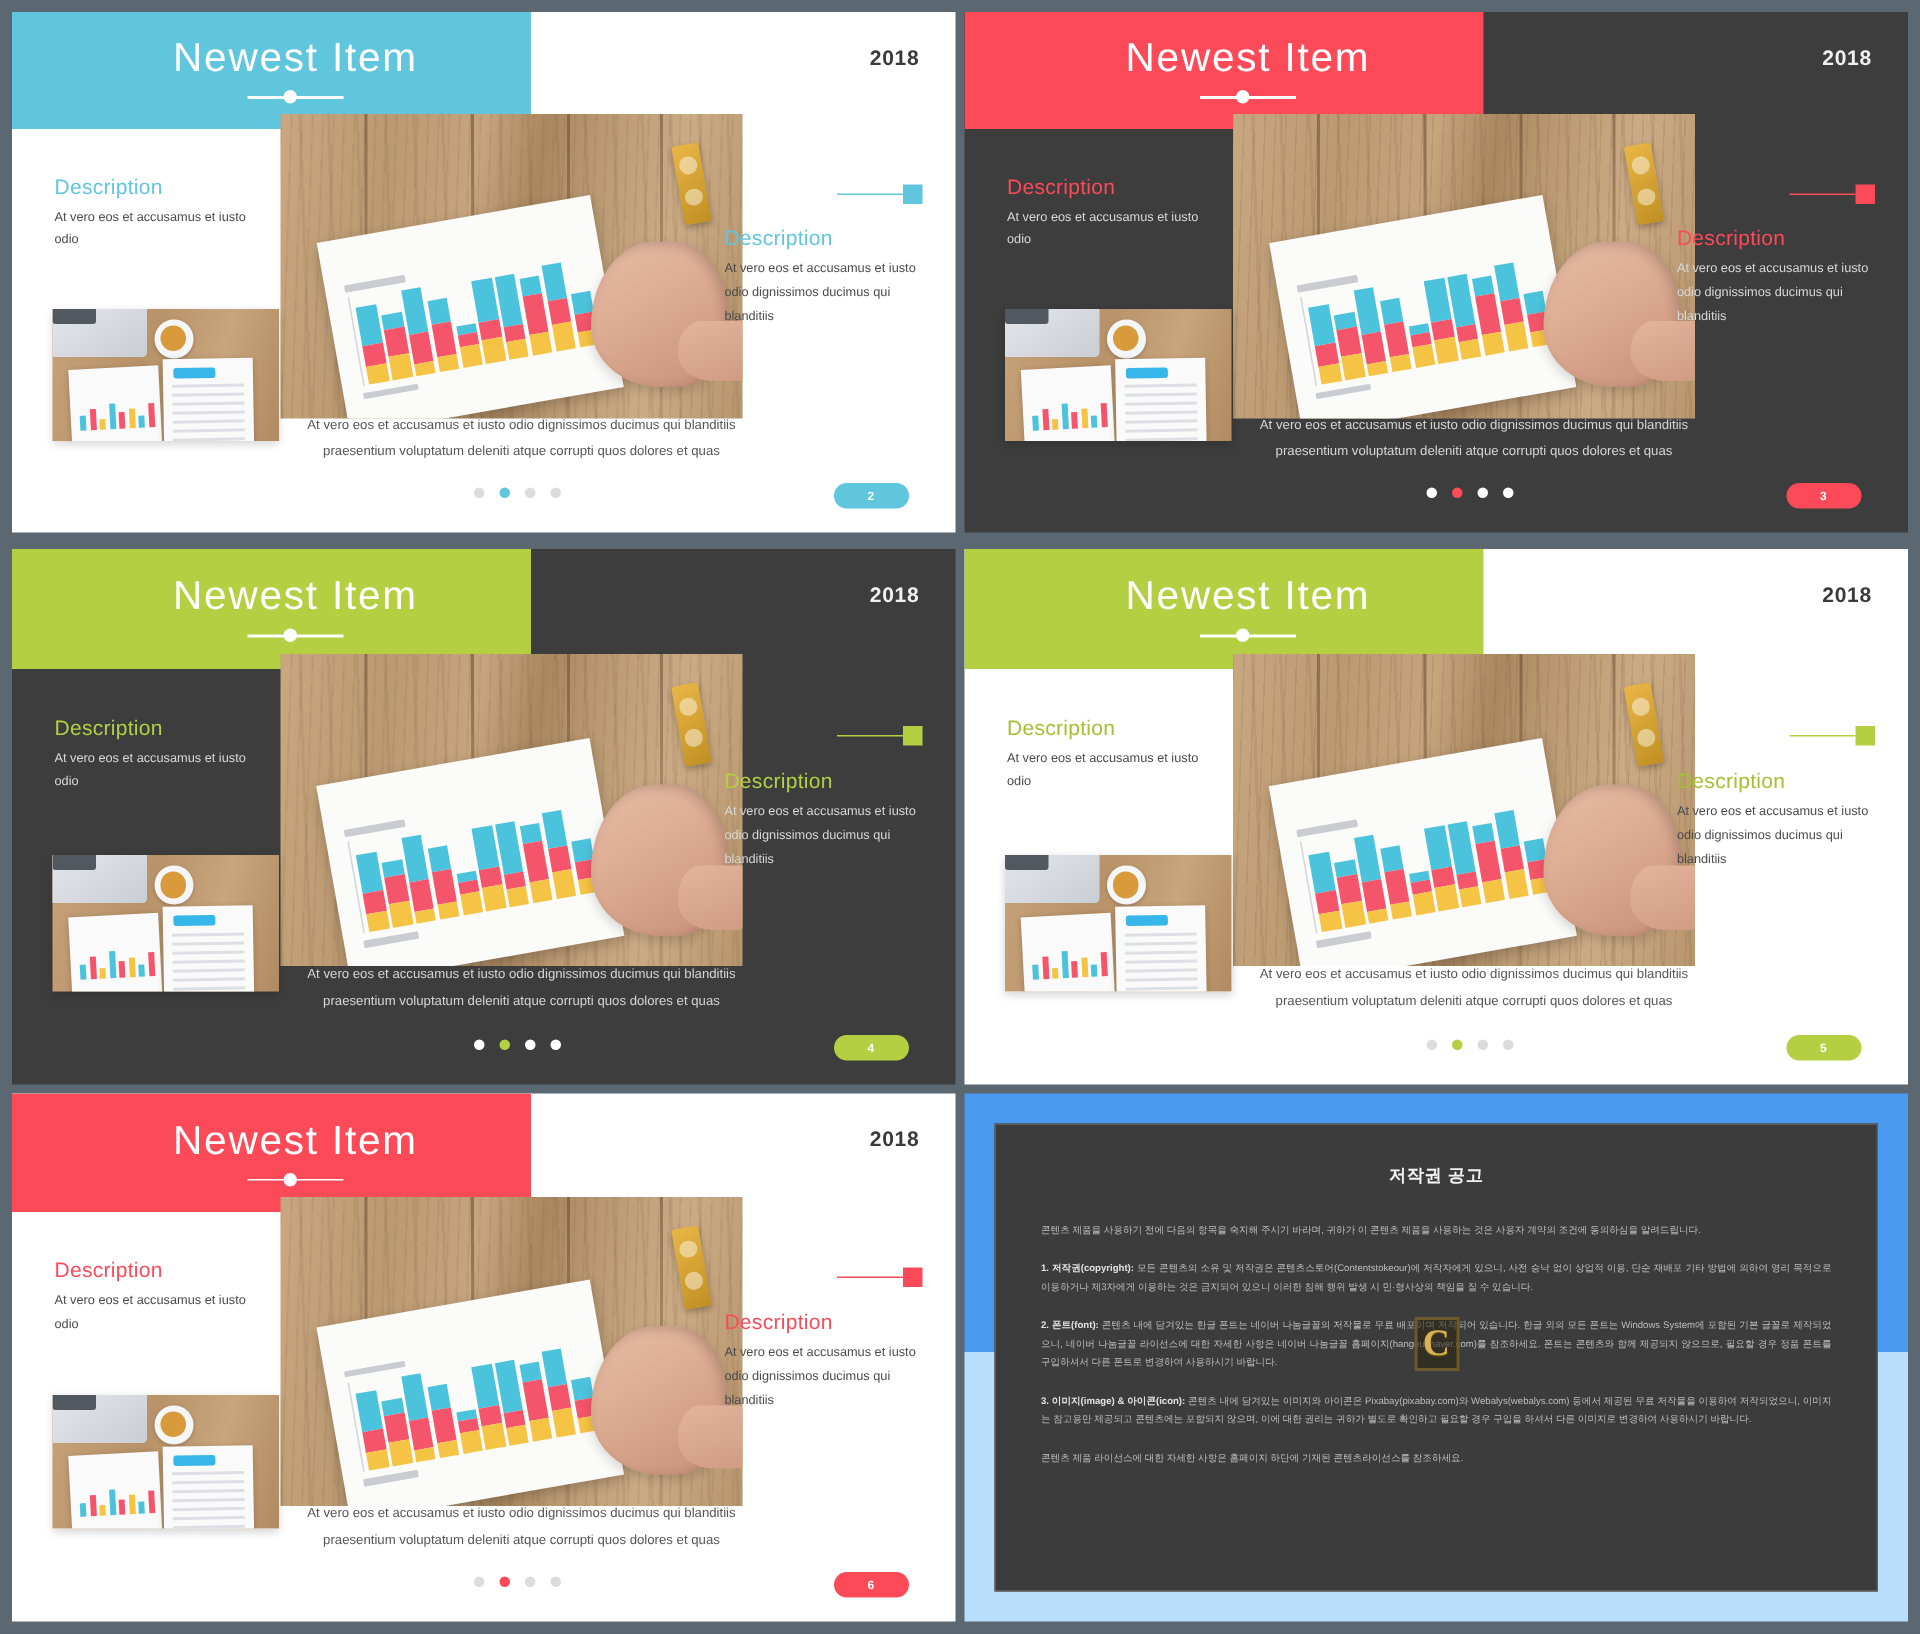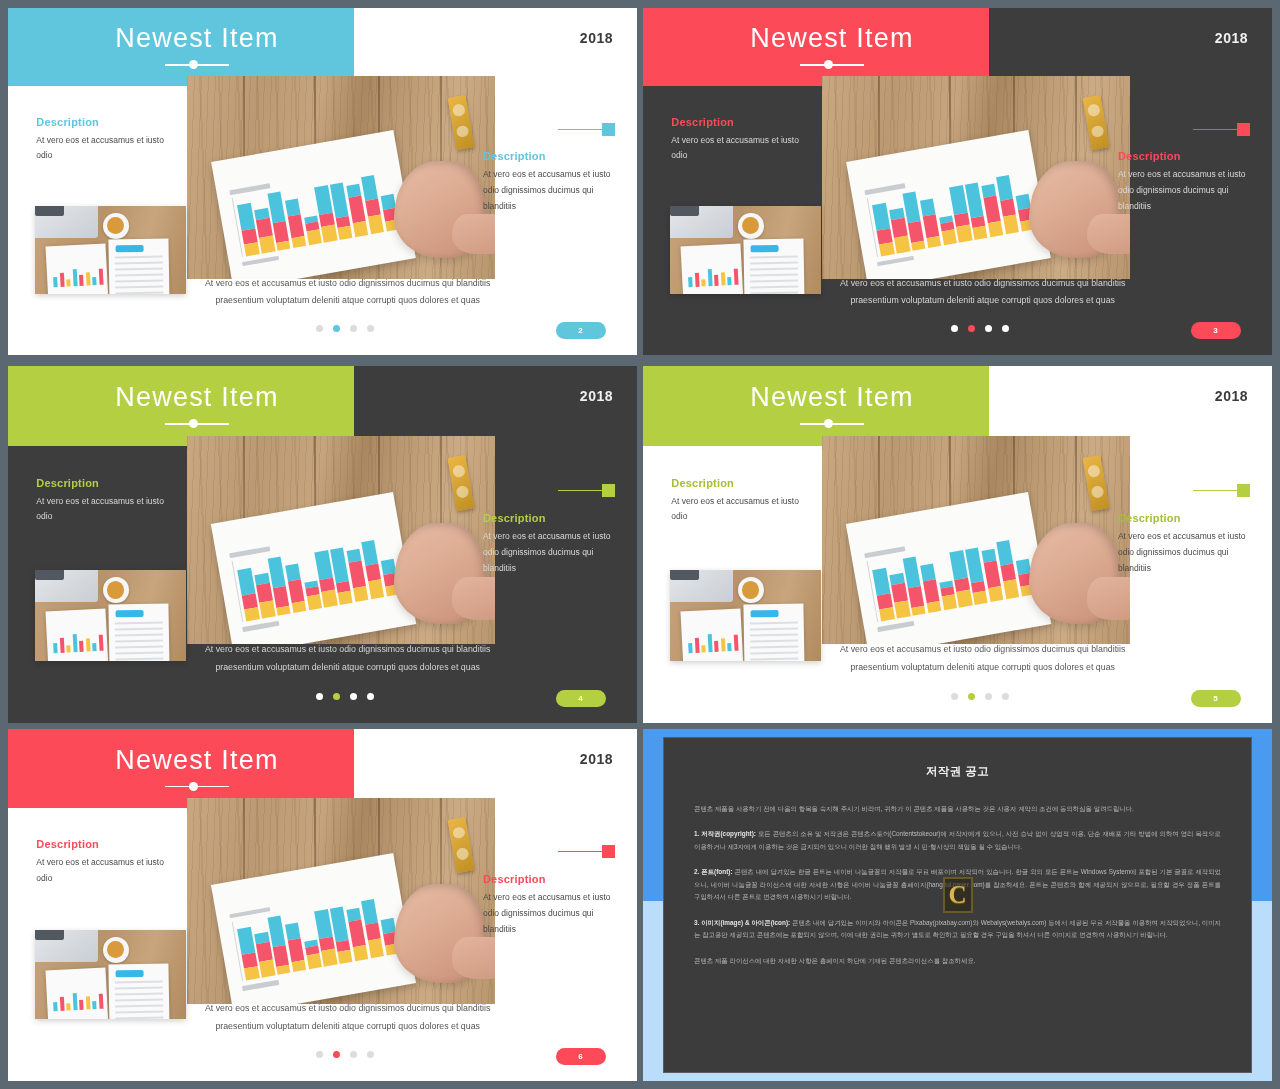--- a/index.html
+++ b/index.html
@@ -199,21 +199,21 @@
   
   .desc-left {
     position: absolute; left: 4.5%; top: 31%;
     width: 23%;
   }
   .desc-right {
     position: absolute; right: 3.5%; top: 41%;
     width: 21%;
   }
   .desc-h {
-    font-size: 11px; font-weight: 700;
+    font-size: 14px; font-weight: 400;
     margin-bottom: 5px; letter-spacing: .2px;
   }
   .desc-b { font-size: 8.5px; line-height: 1.85; }
   .slide.light .desc-b { color: #4a4a4a; }
   .slide.dark  .desc-b { color: #d8d8d8; }
 
   
   .connector { position: absolute; right: 3.5%; top: 33%; }
   .conn-line {
     position: absolute; right: 100%; top: 6px;
@@ -244,21 +244,21 @@
     position: absolute; right: 5%; bottom: 4.5%;
     width: 50px; height: 17px; border-radius: 9px;
     display: flex; align-items: center; justify-content: center;
     color: #ffffff; font-size: 8px; font-weight: 700;
   }
 
   
   .notice-outer {
     position: relative; width: 100%; height: 100%;
     background: linear-gradient(to bottom, #4a9bf0 0%, #4a9bf0 49%, #b9ddfb 49%, #b9ddfb 100%);
-    padding: 8px 20px;
+    padding: 20px 20px;
   }
   .notice-inner {
     width: 100%; height: 100%;
     background: #3c3c3c;
     border: 1px solid #5d5d5d;
     padding: 26px 30px;
     position: relative;
     overflow: hidden;
   }
   .notice-title {

